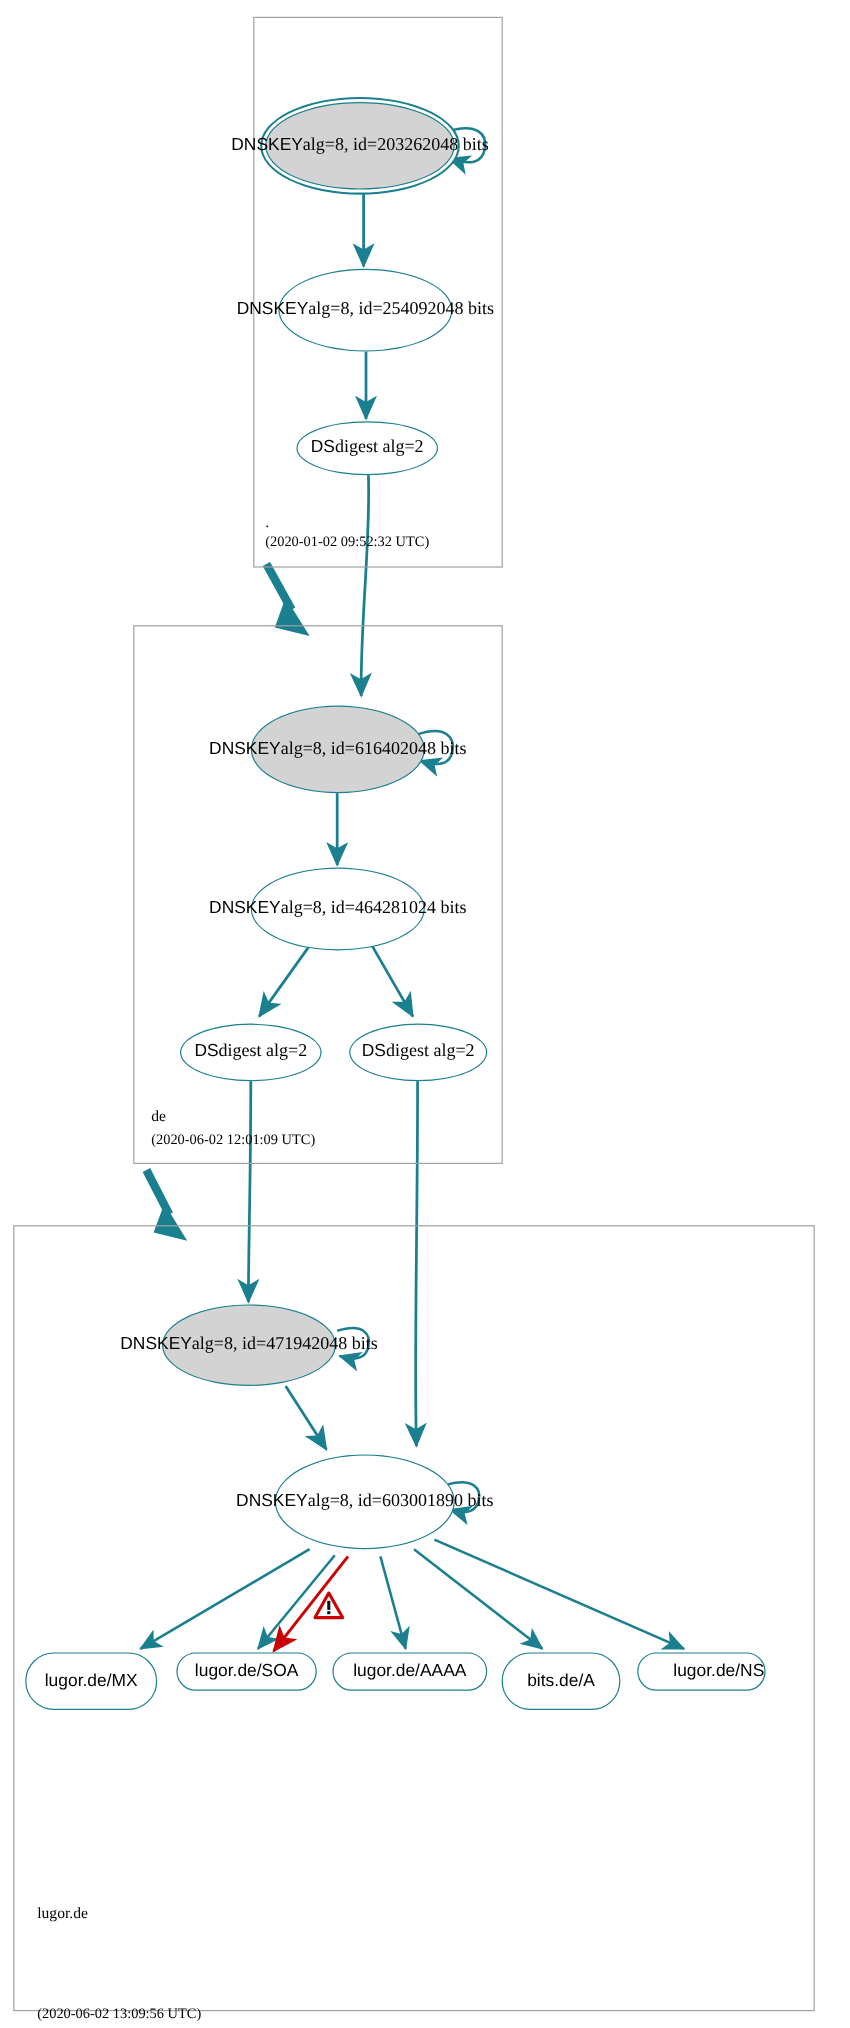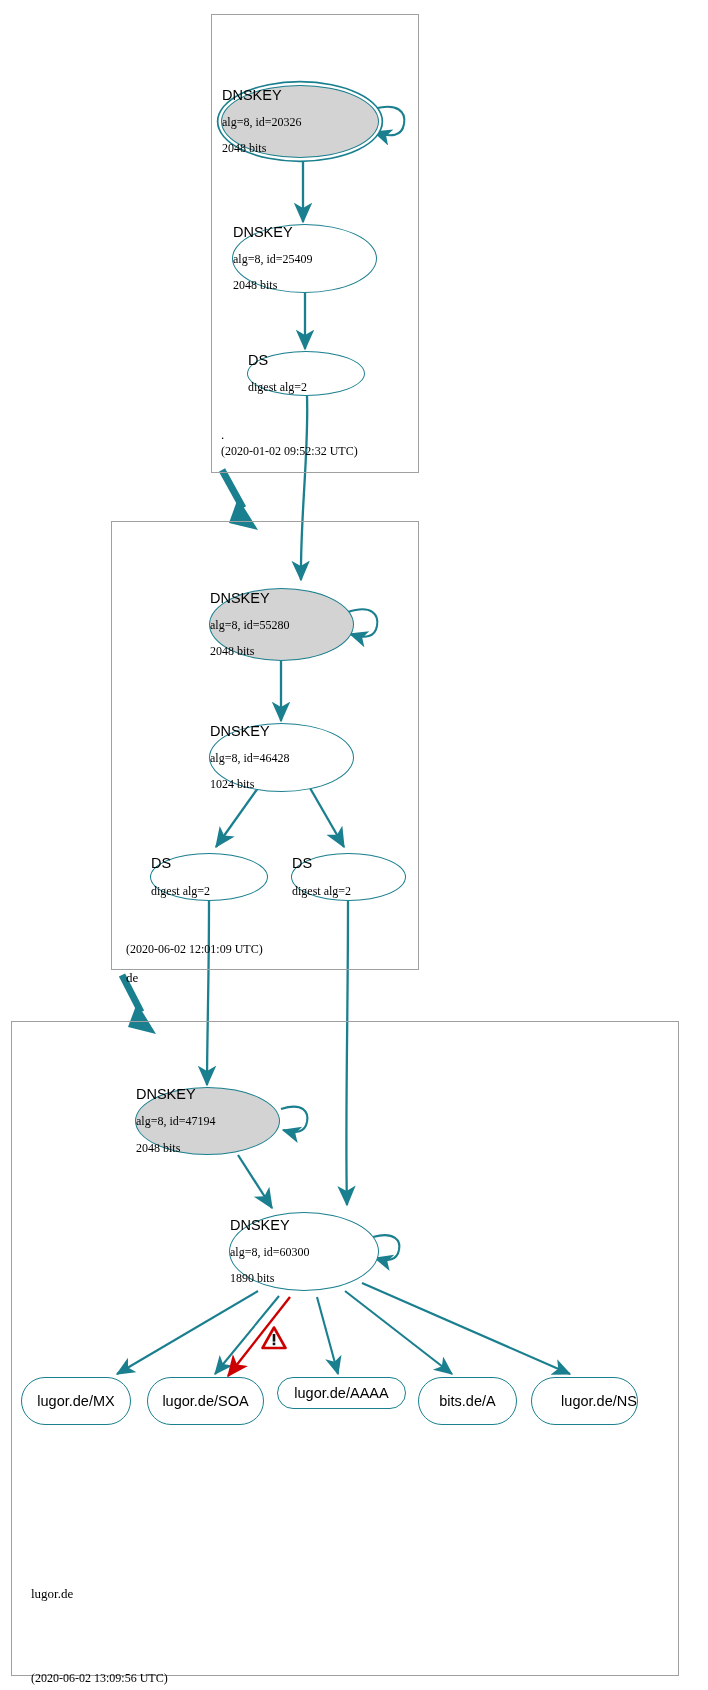--- a/index.html
+++ b/index.html
@@ -1,27 +1,27 @@
 <!DOCTYPE html>
 <html><head>
 <meta charset="utf-8">
 <style>
   html,body{margin:0;padding:0;background:#ffffff;}
   body{width:708px;height:1690px;position:relative;font-family:"Liberation Sans",sans-serif;overflow:hidden;}
   #canvas{position:absolute;left:0;top:0;width:708px;height:1690px;}
   .zone-box{position:absolute;border:1px solid #a0a0a0;background:transparent;box-sizing:border-box;}
   .zone-label{position:absolute;font-family:"Liberation Serif",serif;font-size:13px;color:#000;white-space:nowrap;}
   .zone-time{position:absolute;font-family:"Liberation Serif",serif;font-size:12px;color:#000;white-space:nowrap;}
-  .node{position:absolute;box-sizing:border-box;display:flex;flex-direction:column;justify-content:center;gap:12px;}
+  .node{position:absolute;box-sizing:border-box;display:flex;flex-direction:row;align-items:center;justify-content:center;}
   .ell{border:1.6px solid #1a7f8e;border-radius:50%;box-sizing:border-box;}
   .ell.dbl{box-shadow:0 0 0 2.5px #ffffff, 0 0 0 4.2px #1a7f8e;}
   .fill-grey{background:#d3d3d3;}
   .fill-white{background:#ffffff;}
   .nt{font-family:"Liberation Sans",sans-serif;font-size:14.5px;color:#000;line-height:1.05;white-space:nowrap;}
-  .ns{font-family:"Liberation Serif",serif;font-size:12px;color:#000;line-height:1.18;white-space:nowrap;}
+  .ns{font-family:"Liberation Serif",serif;font-size:15px;color:#000;line-height:1.18;white-space:nowrap;}
   .rrbox{position:absolute;border:1.6px solid #1a7f8e;border-radius:24px;background:#fff;box-sizing:border-box;
          display:flex;align-items:center;justify-content:center;}
   .rrbox span{font-family:"Liberation Sans",sans-serif;font-size:14.5px;color:#000;white-space:nowrap;}
   .warn{position:absolute;}
 </style>
 </head>
 <body>
 
 <svg id="canvas" viewBox="0 0 708 1690">
   <defs>
@@ -84,21 +84,21 @@
   <line x1="317" y1="1297" x2="338" y2="1374" stroke="#1a7f8e" stroke-width="2.1" marker-end="url(#ah)"></line>
   <line x1="345" y1="1291" x2="452" y2="1374" stroke="#1a7f8e" stroke-width="2.1" marker-end="url(#ah)"></line>
   <line x1="362" y1="1283" x2="570" y2="1374" stroke="#1a7f8e" stroke-width="2.1" marker-end="url(#ah)"></line>
 </svg>
 
 <div class="zone-box" style="left:211px;top:14px;width:208px;height:459px;"></div>
 <div class="zone-label" style="left:221px;top:427px;">.</div>
 <div class="zone-time" style="left:221px;top:444px;">(2020-01-02 09:52:32 UTC)</div>
 
 <div class="zone-box" style="left:111px;top:521px;width:308px;height:449px;"></div>
-<div class="zone-label" style="left:126px;top:970px;">de</div>
+<div class="zone-label" style="left:126px;top:922px;">de</div>
 <div class="zone-time" style="left:126px;top:942px;">(2020-06-02 12:01:09 UTC)</div>
 
 <div class="zone-box" style="left:11px;top:1021px;width:668px;height:655px;"></div>
 <div class="zone-label" style="left:31px;top:1586px;">lugor.de</div>
 <div class="zone-time" style="left:31px;top:1671px;">(2020-06-02 13:09:56 UTC)</div>
 
 <div class="node ell dbl fill-grey" style="left:221px;top:85px;width:158px;height:73px;">
   <div class="nt">DNSKEY</div>
   <div class="ns">alg=8, id=20326</div>
   <div class="ns">2048 bits</div>
@@ -110,21 +110,21 @@
   <div class="ns">2048 bits</div>
 </div>
 
 <div class="node ell fill-white" style="left:247px;top:351px;width:118px;height:45px;">
   <div class="nt">DS</div>
   <div class="ns">digest alg=2</div>
 </div>
 
 <div class="node ell fill-grey" style="left:209px;top:588px;width:145px;height:73px;">
   <div class="nt">DNSKEY</div>
-  <div class="ns">alg=8, id=55280</div>
+  <div class="ns">alg=8, id=61640</div>
   <div class="ns">2048 bits</div>
 </div>
 
 <div class="node ell fill-white" style="left:209px;top:723px;width:145px;height:69px;">
   <div class="nt">DNSKEY</div>
   <div class="ns">alg=8, id=46428</div>
   <div class="ns">1024 bits</div>
 </div>
 
 <div class="node ell fill-white" style="left:150px;top:853px;width:118px;height:48px;">
@@ -151,24 +151,24 @@
 
 <svg class="warn" style="left:261px;top:1326px;width:26px;height:24px;" viewBox="0 0 26 24">
   <path d="M13,1.5 L24.5,22 L1.5,22 Z" fill="#ffffff" stroke="#cc0000" stroke-width="2.6" stroke-linejoin="round"></path>
   <rect x="11.7" y="8" width="2.6" height="7.6" fill="#111"></rect>
   <rect x="11.7" y="16.6" width="2.6" height="2.6" fill="#111"></rect>
 </svg>
 
 <div class="rrbox" style="left:21px;top:1377px;width:110px;height:48px;">
   <span>lugor.de/MX</span>
 </div>
-<div class="rrbox" style="left:147px;top:1377px;width:117px;height:48px;">
+<div class="rrbox" style="left:147px;top:1377px;width:117px;height:32px;">
   <span>lugor.de/SOA</span>
 </div>
 <div class="rrbox" style="left:277px;top:1377px;width:129px;height:32px;">
   <span>lugor.de/AAAA</span>
 </div>
 <div class="rrbox" style="left:418px;top:1377px;width:99px;height:48px;">
   <span>bits.de/A</span>
 </div>
-<div class="rrbox" style="left:531px;top:1377px;width:107px;height:48px;padding-left:29px;">
+<div class="rrbox" style="left:531px;top:1377px;width:107px;height:32px;padding-left:29px;">
   <span>lugor.de/NS</span>
 </div>
 
 </body></html>

